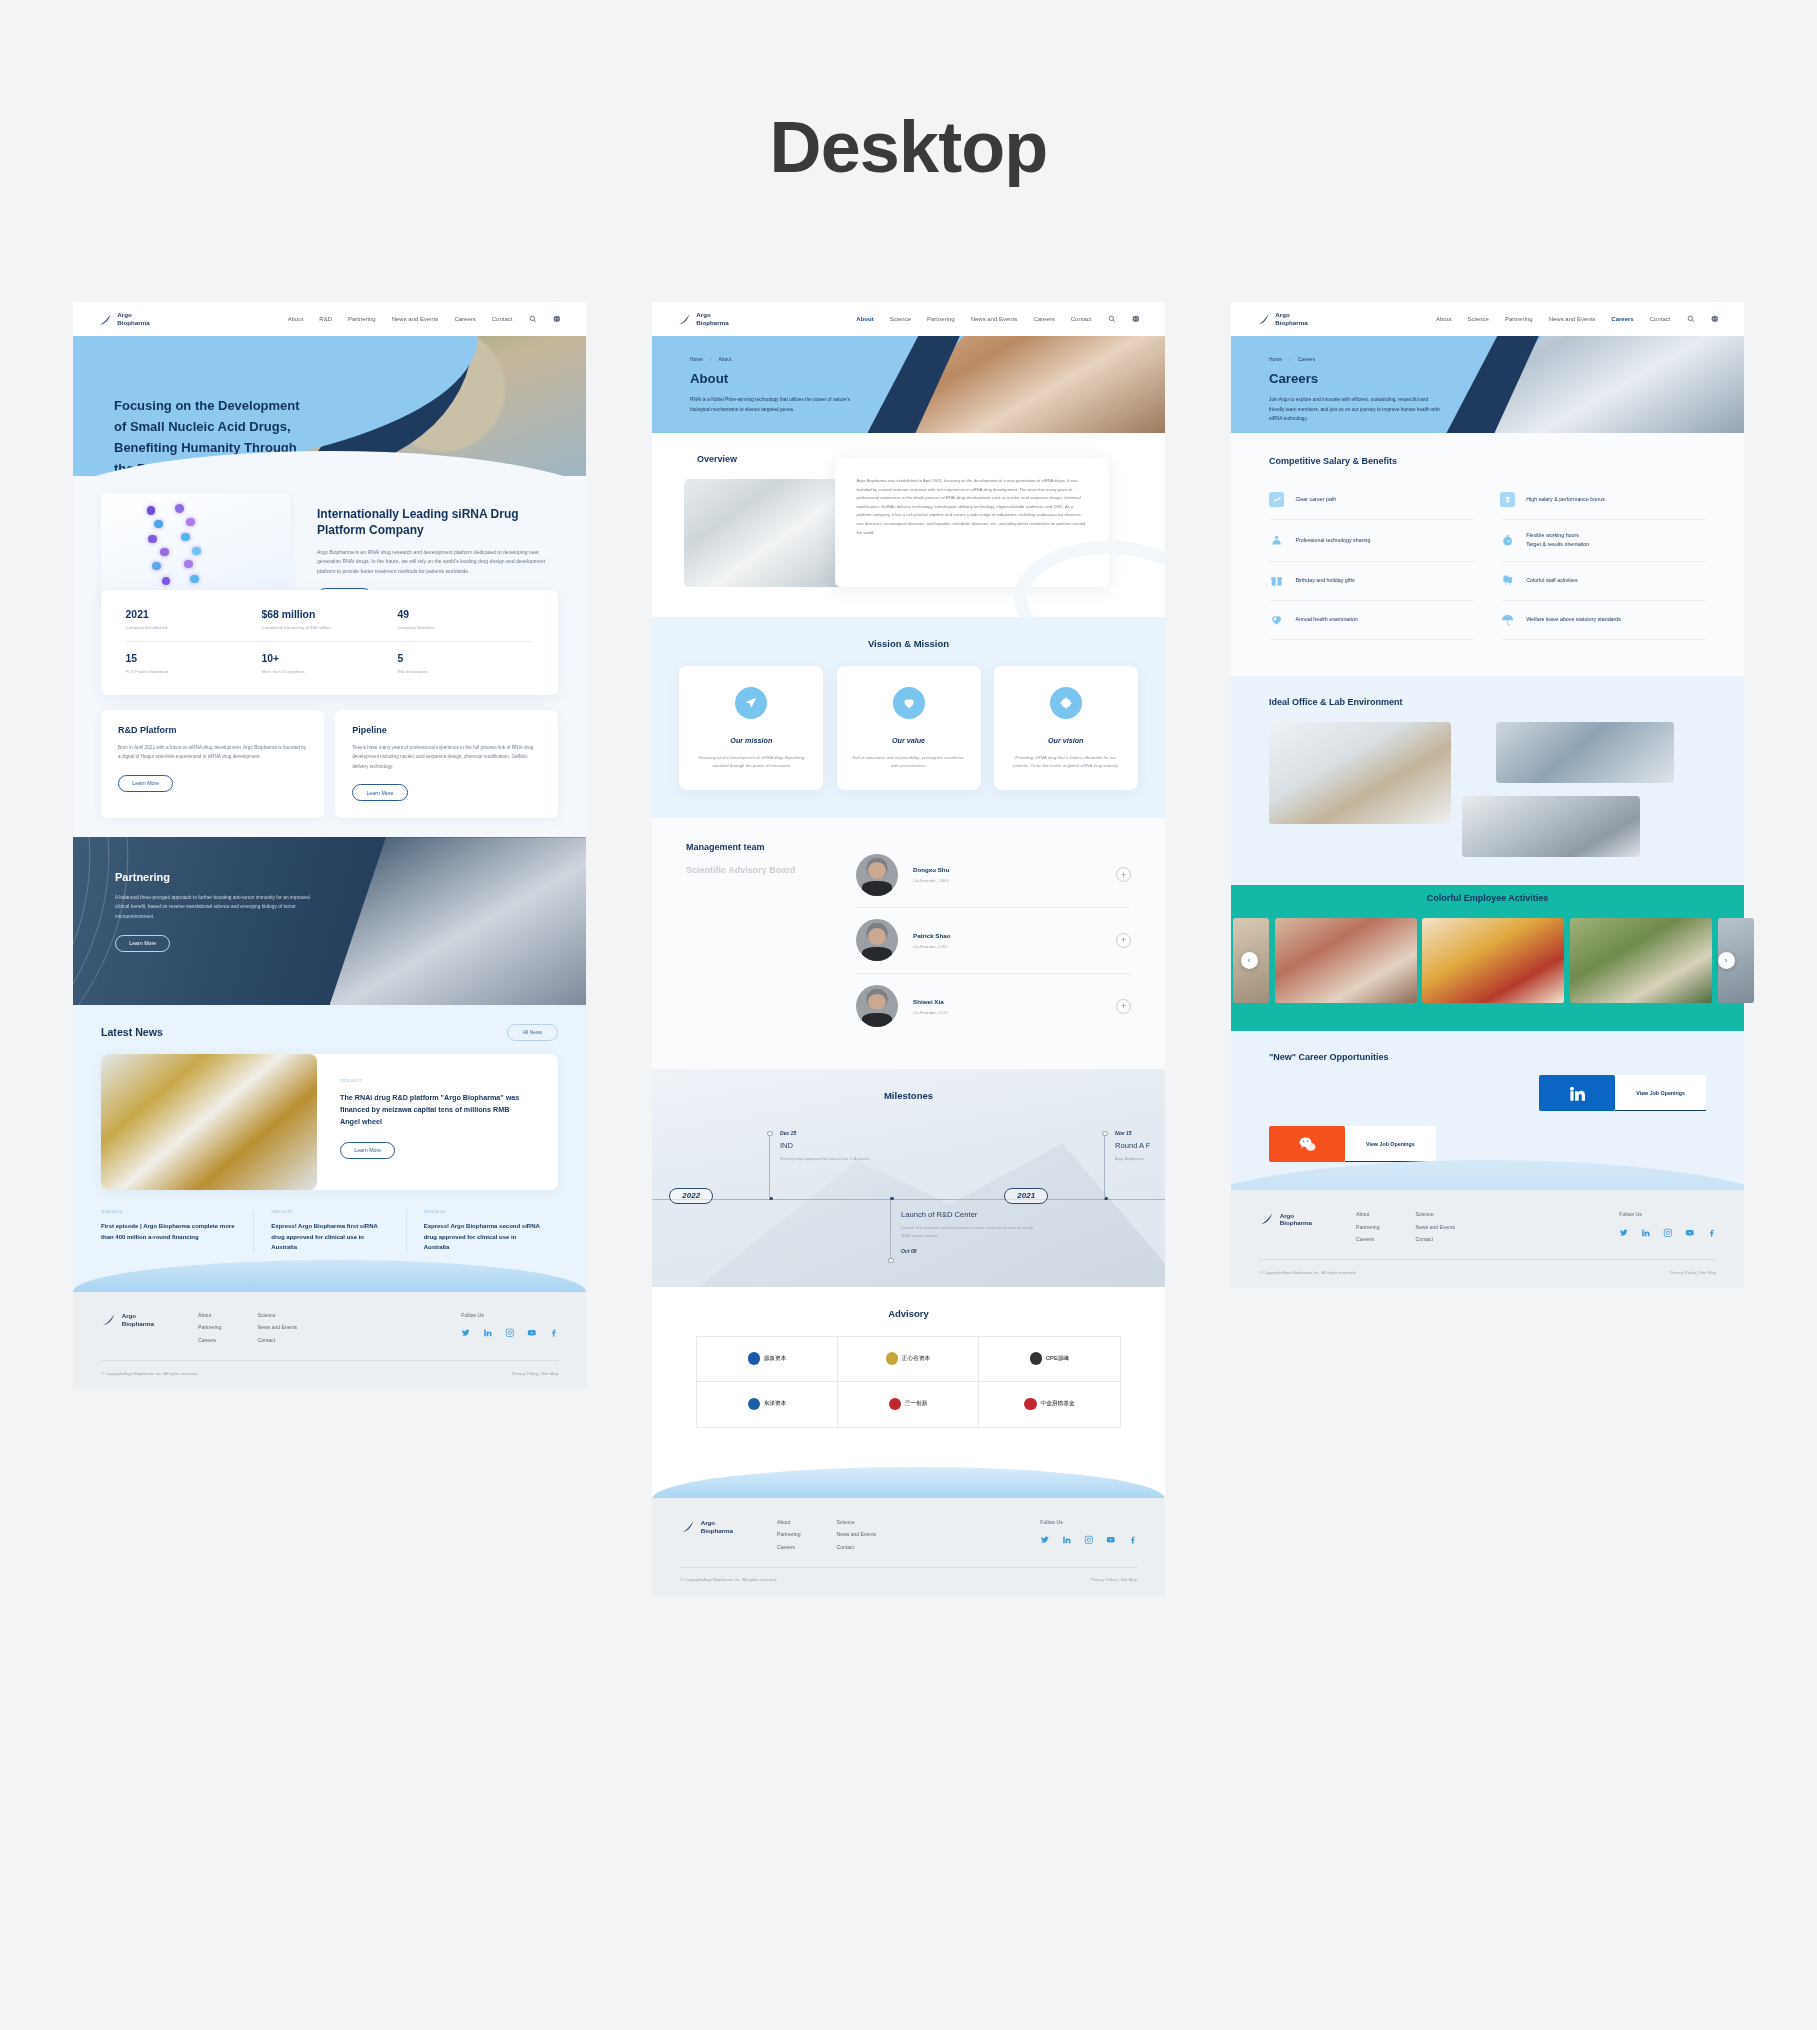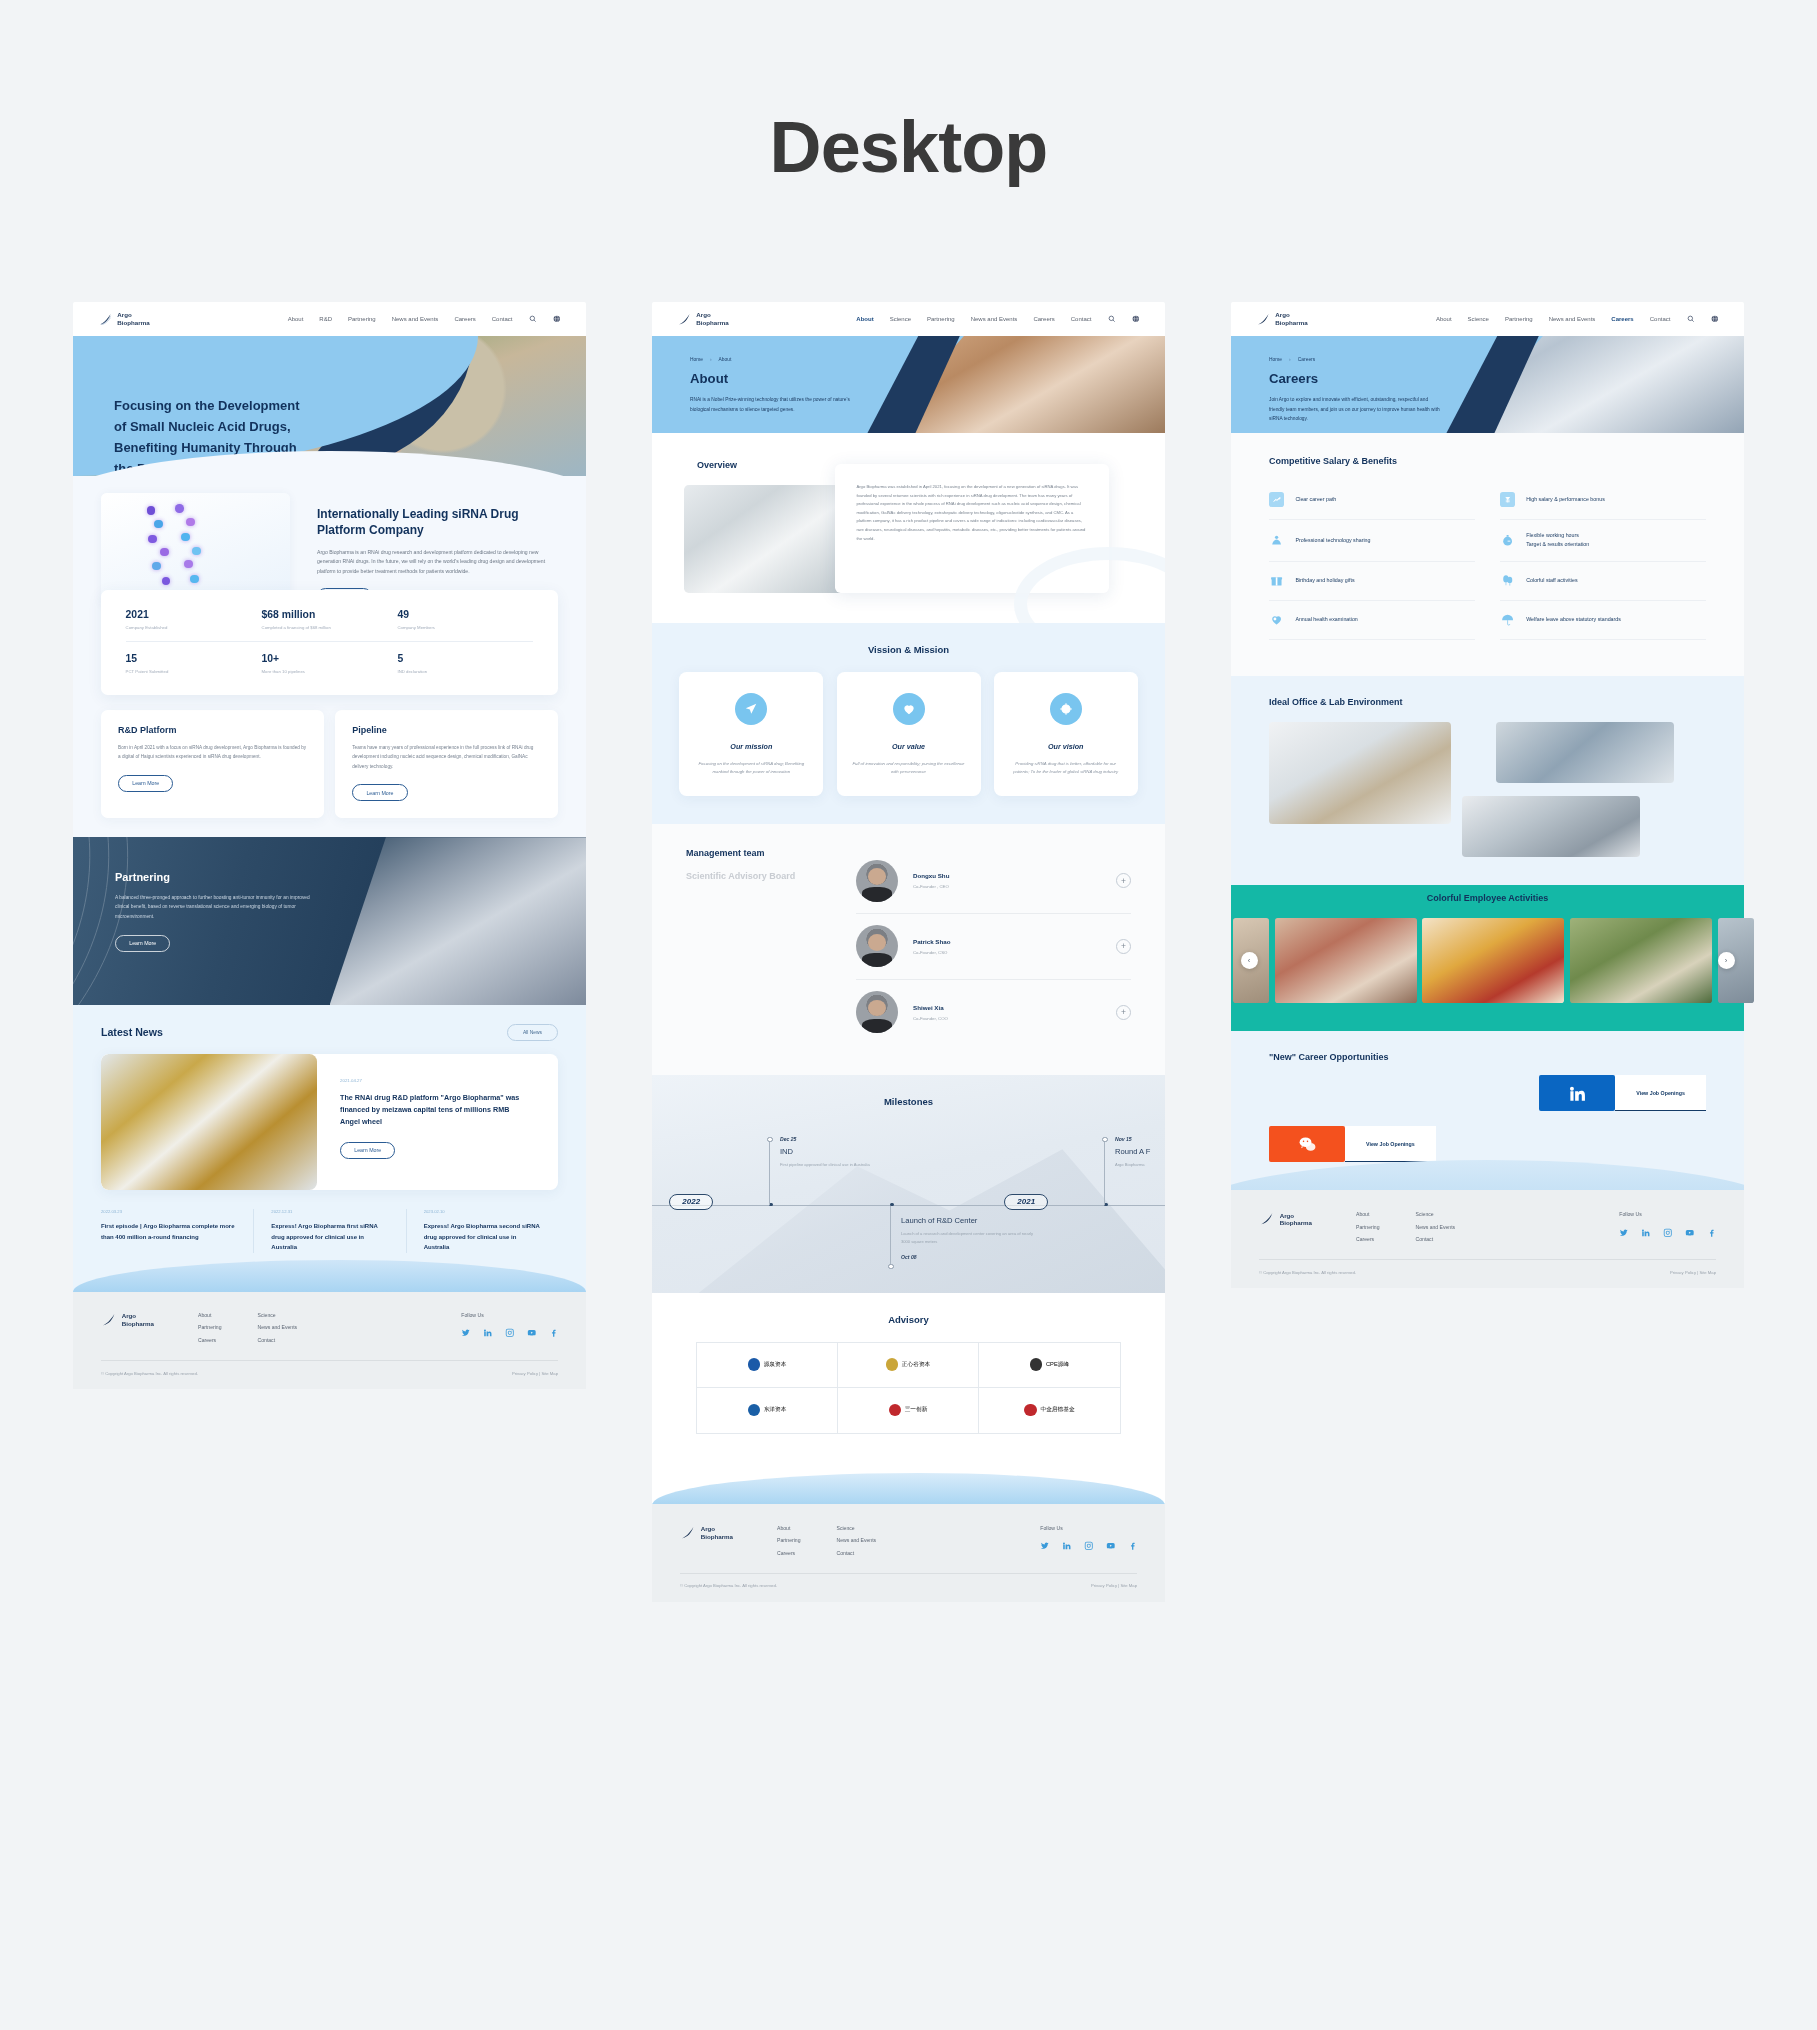--- a/index.html
+++ b/index.html
@@ -192,21 +192,21 @@
   }
   .sub-hero .navy {
     position:absolute; left: 42%; top:0; bottom:0; width: 18%;
     background:#1e3a5f; clip-path: polygon(55% 0,100% 0,52% 100%,0 100%);
   }
   .crumb { position:relative; padding: 21px 0 0 38px; font-size:4.9px; color:#20436e; }
   .crumb .sep { margin: 0 5.7px; color:#5a7fa8; }
   .sub-hero h1 { position:relative; padding-left: 38px; margin-top: 8.5px; font-size: 13.2px; font-weight:bold; color:#12325c; }
   .sub-hero p { position:relative; padding-left: 38px; margin-top: 9.5px; font-size: 4.8px; color:#1c3c63; line-height: 2; max-width: 213px; }
 
-  .overview { background:#fff; padding: 27px 0 30px; position:relative; overflow:hidden;}
+  .overview { background:#fff; padding: 21px 0 30px; position:relative; overflow:hidden;}
   .overview h2 { font-size: 9px; font-weight:bold; color:#12325c; padding-left: 45px; }
   .ov-row { display:flex; margin-top: 15px; padding-left: 32px; position:relative; }
   .ov-img {
     width: 176px; height: 108px; flex:none; border-radius: 4.7px;
     background: linear-gradient(145deg,#e7ebee 0%, #cfd6da 30%, #f2f4f5 55%, #b9c3c8 100%);
   }
   .ov-card {
     margin-left: -24.6px; margin-top: -21px; background:#fff; border-radius: 5.7px;
     box-shadow: 0 2.8px 17px rgba(30,70,120,.10); padding: 19px 21px; width: 274px;
     font-size: 4.2px; color:#7a8490; line-height: 2.05;

